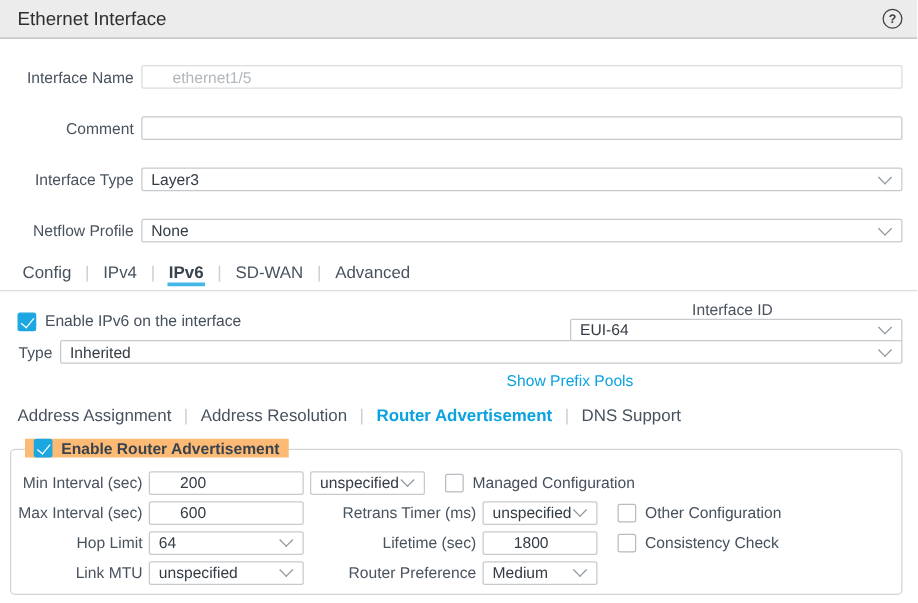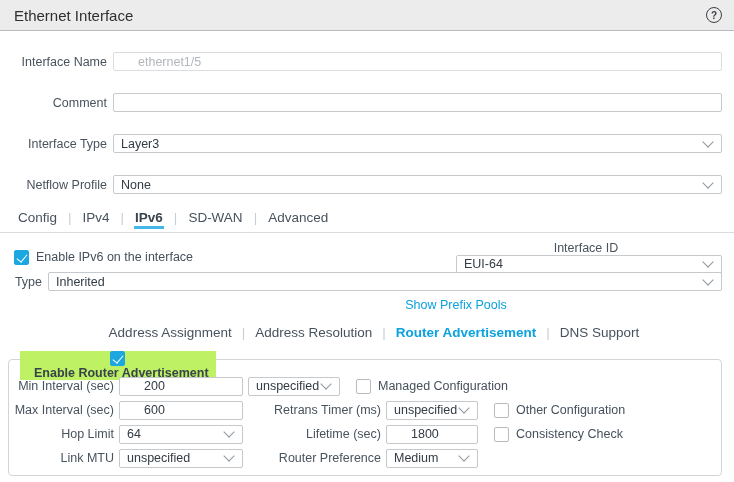--- a/index.html
+++ b/index.html
@@ -52,29 +52,29 @@
   .rowA { display:flex; align-items:center; margin:14px 12px 0 14px; height:20px; }
   .rowA .right { margin-left:auto; display:flex; align-items:center;flex-direction:column; }
   .rowA .right .lbl { margin-right:6px; }
   .ifid { width:266px; }
   .rowB { display:flex; align-items:center; margin:5px 12px 0 0; height:19px; }
   .rowB .lbl { width:42px; text-align:right; margin-right:6px; flex:none; }
   .linkrow { margin-top:7px; height:16px; text-align:center; padding-left:178px; }
   .link { color:#0ba2e0; cursor:pointer; }
   
   .subtabs { display:flex; align-items:center; margin:10px 0 0 14px; font-size:13.5px;
-             color:#47525e; height:17px;justify-content:center; }
+             color:#47525e; height:17px; }
   .subtab { cursor:pointer; }
   .subtab.active { color:#0ba2e0; font-weight:bold; }
   .ssep { color:#c9cdd1; margin:0 10px; }
   
   .fieldset { position:relative; margin:18px 12px 0 8px; border:1px solid #d2d5d8;
               border-radius:4px; padding:16px 0 7px; }
-  .legend { position:absolute; top:-9px; left:11px; background:#bef264; padding:0 7px;
-            display:flex; align-items:center; font-weight:bold; color:#39434d;flex-direction:column; }
+  .legend { position:absolute; top:-9px; left:11px; background:#fdba74; padding:0 7px;
+            display:flex; align-items:center; font-weight:bold; color:#39434d; }
   .legend .cblabel { font-weight:bold; color:#39434d; }
   .fsrow { display:flex; align-items:center; height:20px; margin-bottom:4px; }
   .fsrow:last-child { margin-bottom:0; }
   .l1 { width:105px; text-align:right; flex:none; }
   .i1 { width:124px; margin-left:5px; flex:none; }
   .l2 { width:133px; text-align:right; margin-left:5px; flex:none; }
   .i2 { width:92px;  margin-left:5px; flex:none; }
   .opt { display:flex; align-items:flex-start; margin-left:16px; }
   
   .footer { display:flex; justify-content:flex-end; margin:35px 9px 0 0; gap:7px; }

